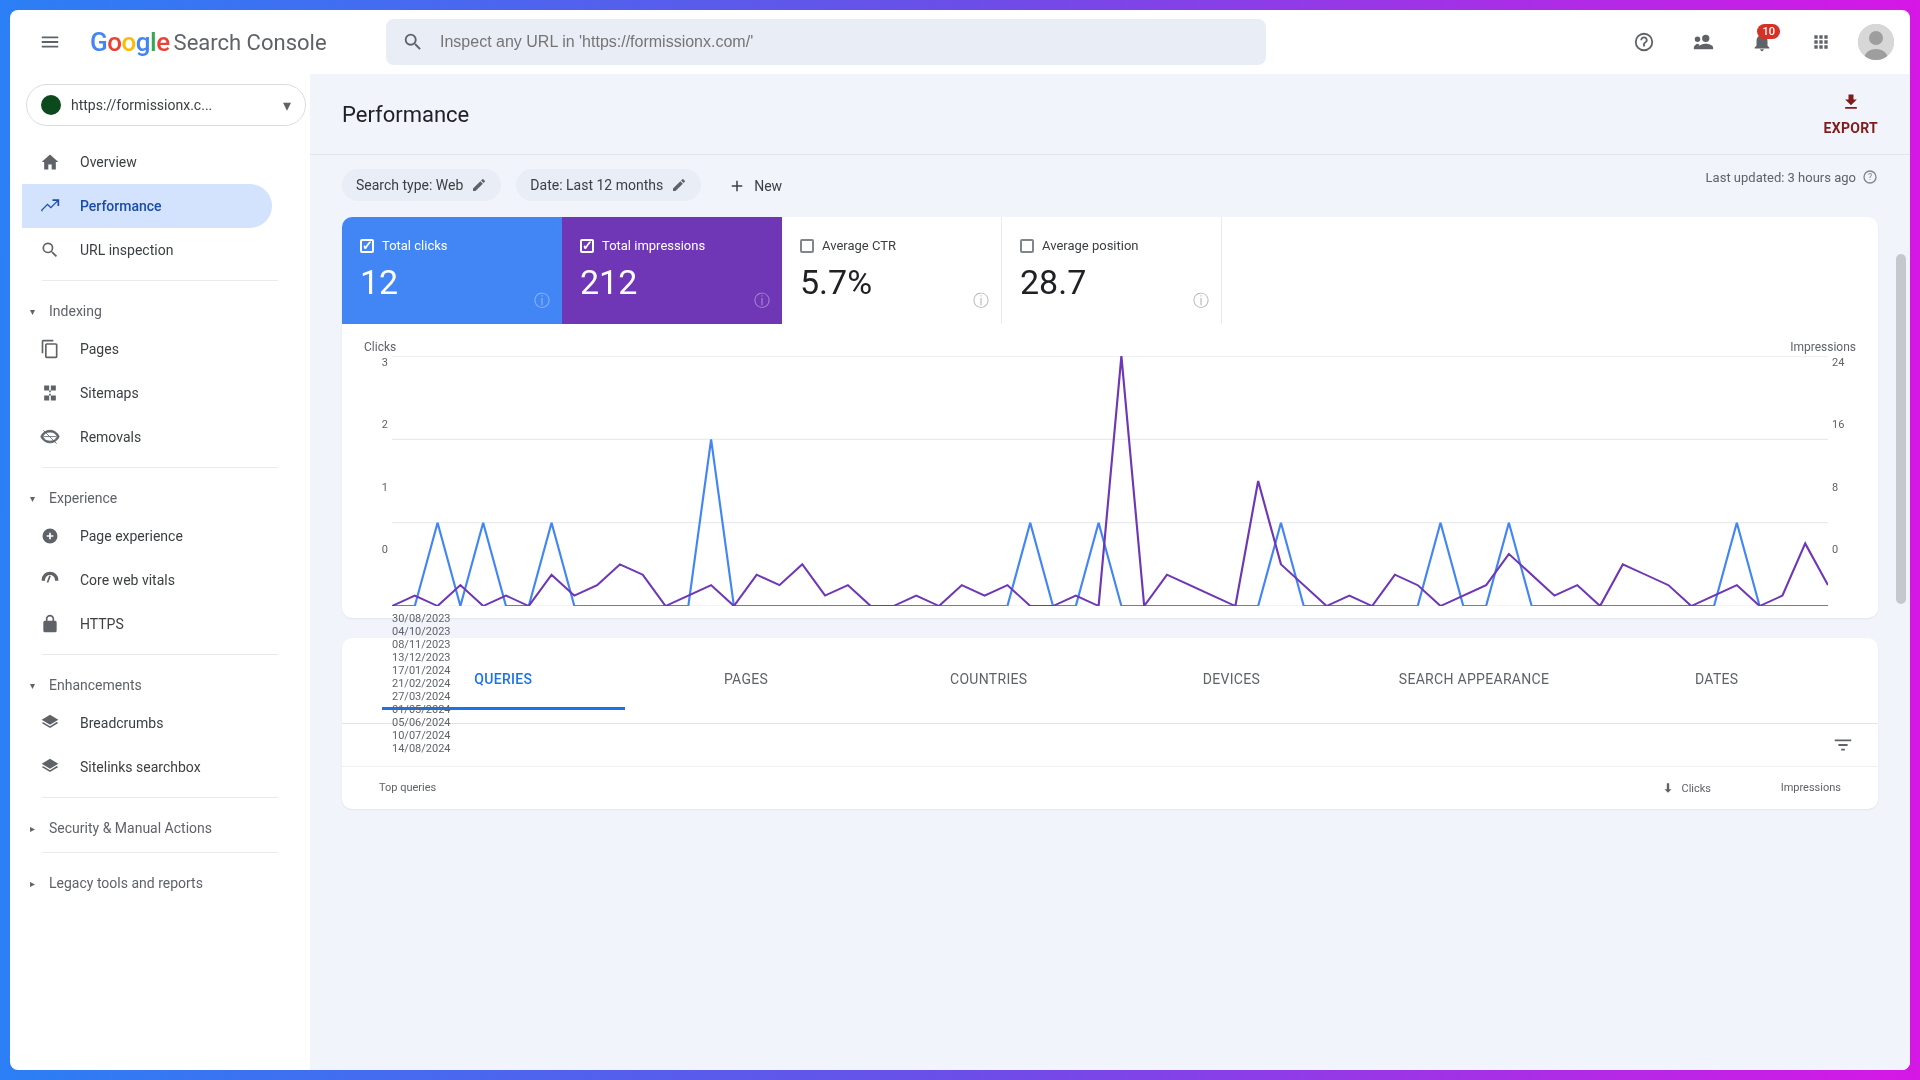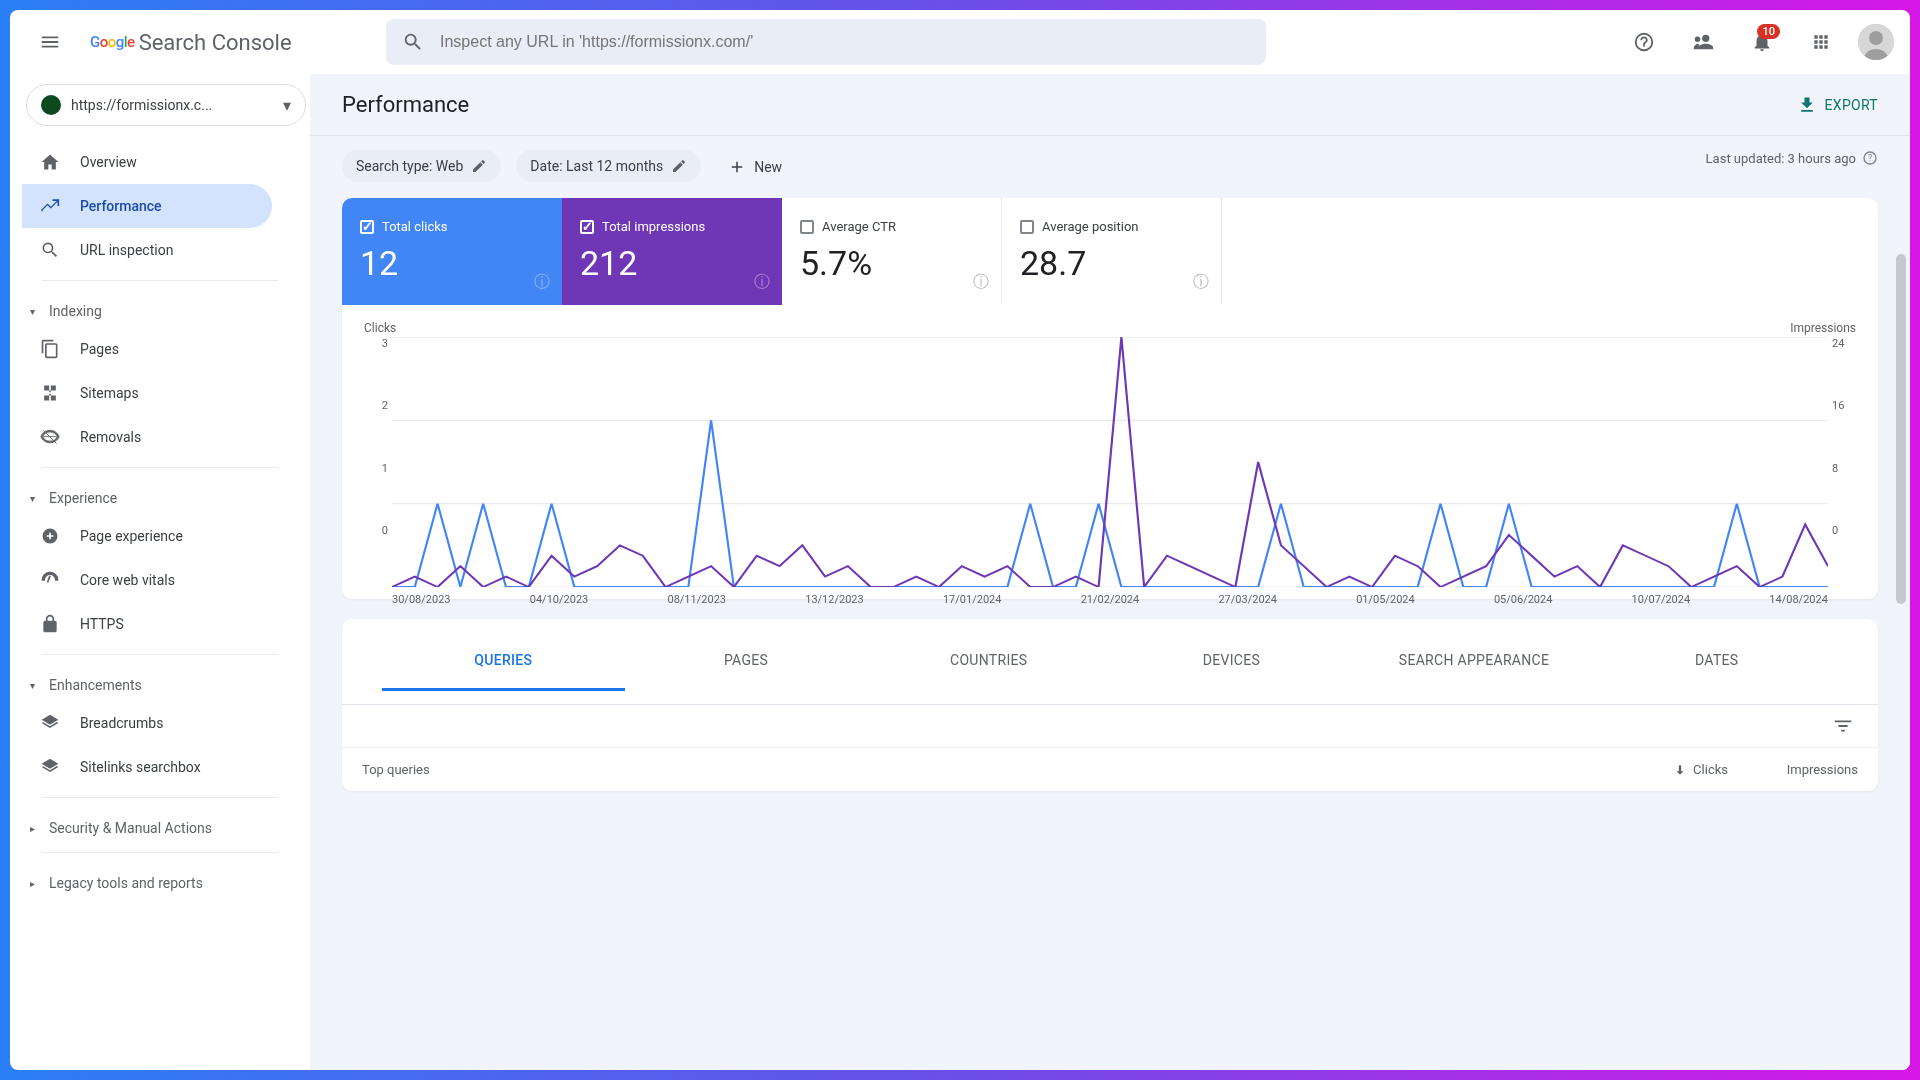--- a/index.html
+++ b/index.html
@@ -26,21 +26,21 @@
   padding: 0 16px;
   gap: 16px;
 }
 .hamburger {
   width: 48px; height: 48px;
   display: flex; align-items: center; justify-content: center;
   cursor: pointer; border-radius: 50%;
   color: #5f6368;
 }
 .logo-area { display: flex; align-items: center; gap: 4px; min-width: 280px; }
-.google-logo { font-size: 15px; font-weight: 500; letter-spacing: -0.5px; }
+.google-logo { font-size: 26px; font-weight: 500; letter-spacing: -0.5px; }
 .google-logo .g1 { color: #4285f4; }
 .google-logo .g2 { color: #ea4335; }
 .google-logo .g3 { color: #fbbc05; }
 .google-logo .g4 { color: #4285f4; }
 .google-logo .g5 { color: #34a853; }
 .google-logo .g6 { color: #ea4335; }
 .product-name { color: #5f6368; font-size: 22px; }
 .search-bar {
   flex: 0 0 880px;
   height: 46px;
@@ -125,22 +125,22 @@
   flex: 1; background: #f1f4fa; overflow-y: auto;
   padding: 0; position: relative;
 }
 .title-row {
   display: flex; align-items: center; padding: 18px 32px;
   border-bottom: 1px solid #e1e4ea;
 }
 .page-title { font-size: 22px; color: #202124; }
 .export-btn {
   margin-left: auto; display: flex; align-items: center; gap: 8px;
-  color: #0f766e; font-size: 14px; font-weight: 400;
-  cursor: pointer; letter-spacing: 0.3px;
+  color: #7f1d1d; font-size: 14px; font-weight: 700;
+  cursor: pointer; letter-spacing: 0.3px; flex-direction: column;
 }
 .filters-row {
   display: flex; align-items: flex-start; gap: 15px;
   padding: 14px 32px;
 }
 .chip {
   display: inline-flex; align-items: center; gap: 8px;
   background: #e9edf6; border-radius: 18px;
   padding: 8px 14px; font-size: 14px; color: #3c4043;
   cursor: pointer;
@@ -198,43 +198,43 @@
   display: flex; flex-direction: column; justify-content: space-between;
   font-size: 11px; color: #5f6368; text-align: right; width: 18px;
 }
 .y-axis-right {
   position: absolute; right: -28px; top: 0; height: 200px;
   display: flex; flex-direction: column; justify-content: space-between;
   font-size: 11px; color: #5f6368; text-align: left; width: 24px;
 }
 .x-axis {
   display: flex; justify-content: space-between;
-  font-size: 11px; color: #5f6368; margin-top: 6px;
+  font-size: 11px; color: #5f6368; margin-top: 6px; flex-direction: column;
 }
 .tabs-card { padding: 0; }
 .tabs-row {
   display: flex; border-bottom: 1px solid #e1e4ea;
   padding: 13px 40px;
 }
 .tab {
   padding: 20px 30px; font-size: 14px; color: #5f6368;
   cursor: pointer; letter-spacing: 0.3px; text-align: center;
   flex: 1;
 }
 .tab.active {
   color: #1a73e8; border-bottom: 3px solid #1a73e8;
   font-weight: 500;
 }
 .filter-row {
   display: flex; justify-content: flex-end;
   padding: 10px 24px; border-bottom: 1px solid #f0f0f0;
 }
 .table-head {
-  display: flex; padding: 14px 20px;
-  font-size: 13px; color: #5f6368;
+  display: flex; padding: 14px 37px;
+  font-size: 11px; color: #5f6368;
 }
 .table-head .col1 { flex: 1; }
 .table-head .col2 { width: 130px; display: flex; align-items: center; gap: 6px; justify-content: flex-end; }
 .table-head .col3 { width: 130px; text-align: right; }
 .scrollbar-track {
   position: absolute; right: 2px; top: 180px; width: 12px; height: 350px;
   background: transparent;
 }
 .scrollbar-thumb {
   width: 10px; height: 350px; background: #c5c8cc; border-radius: 6px;

